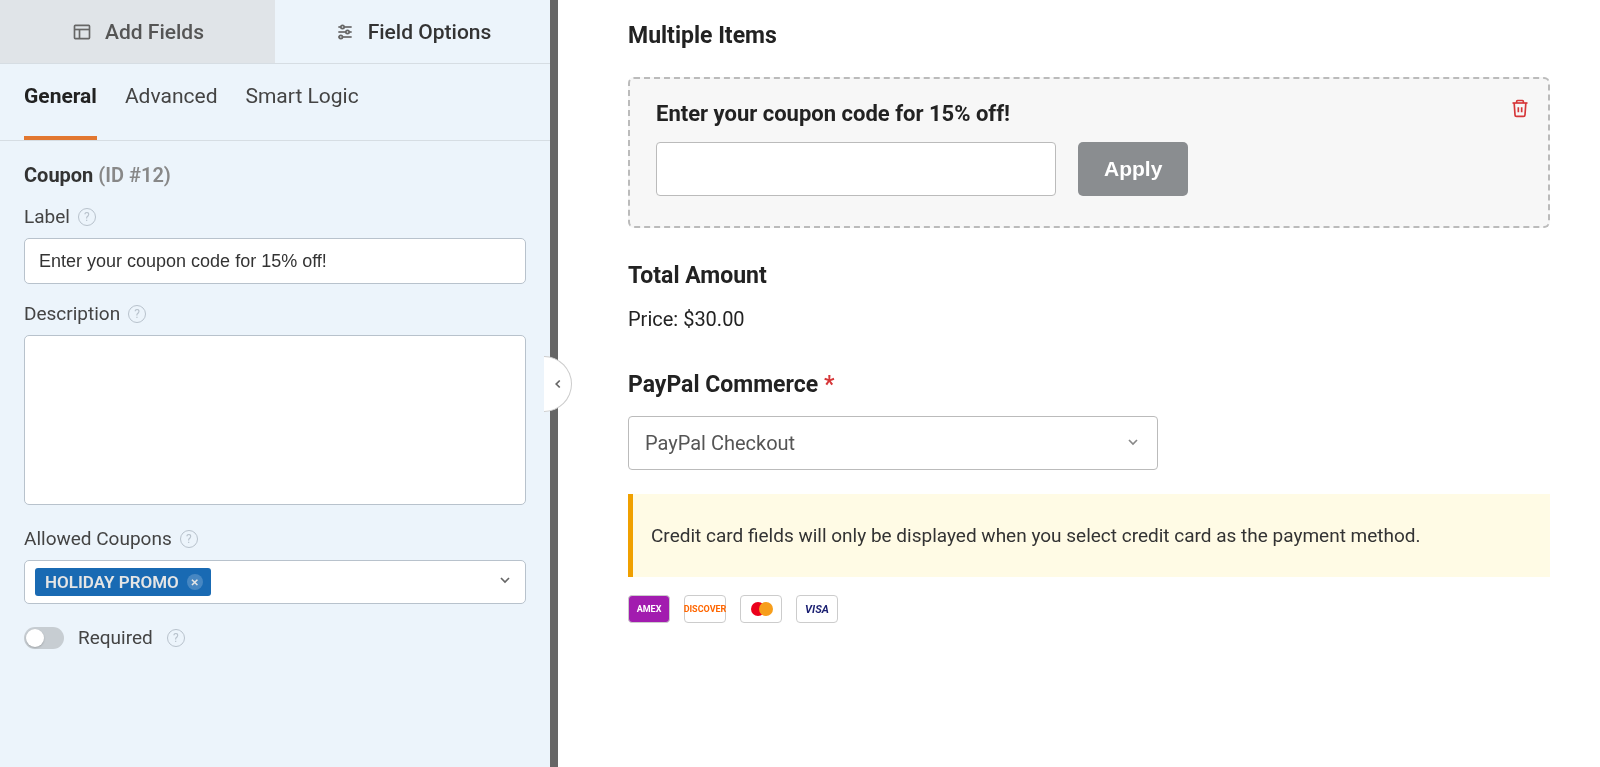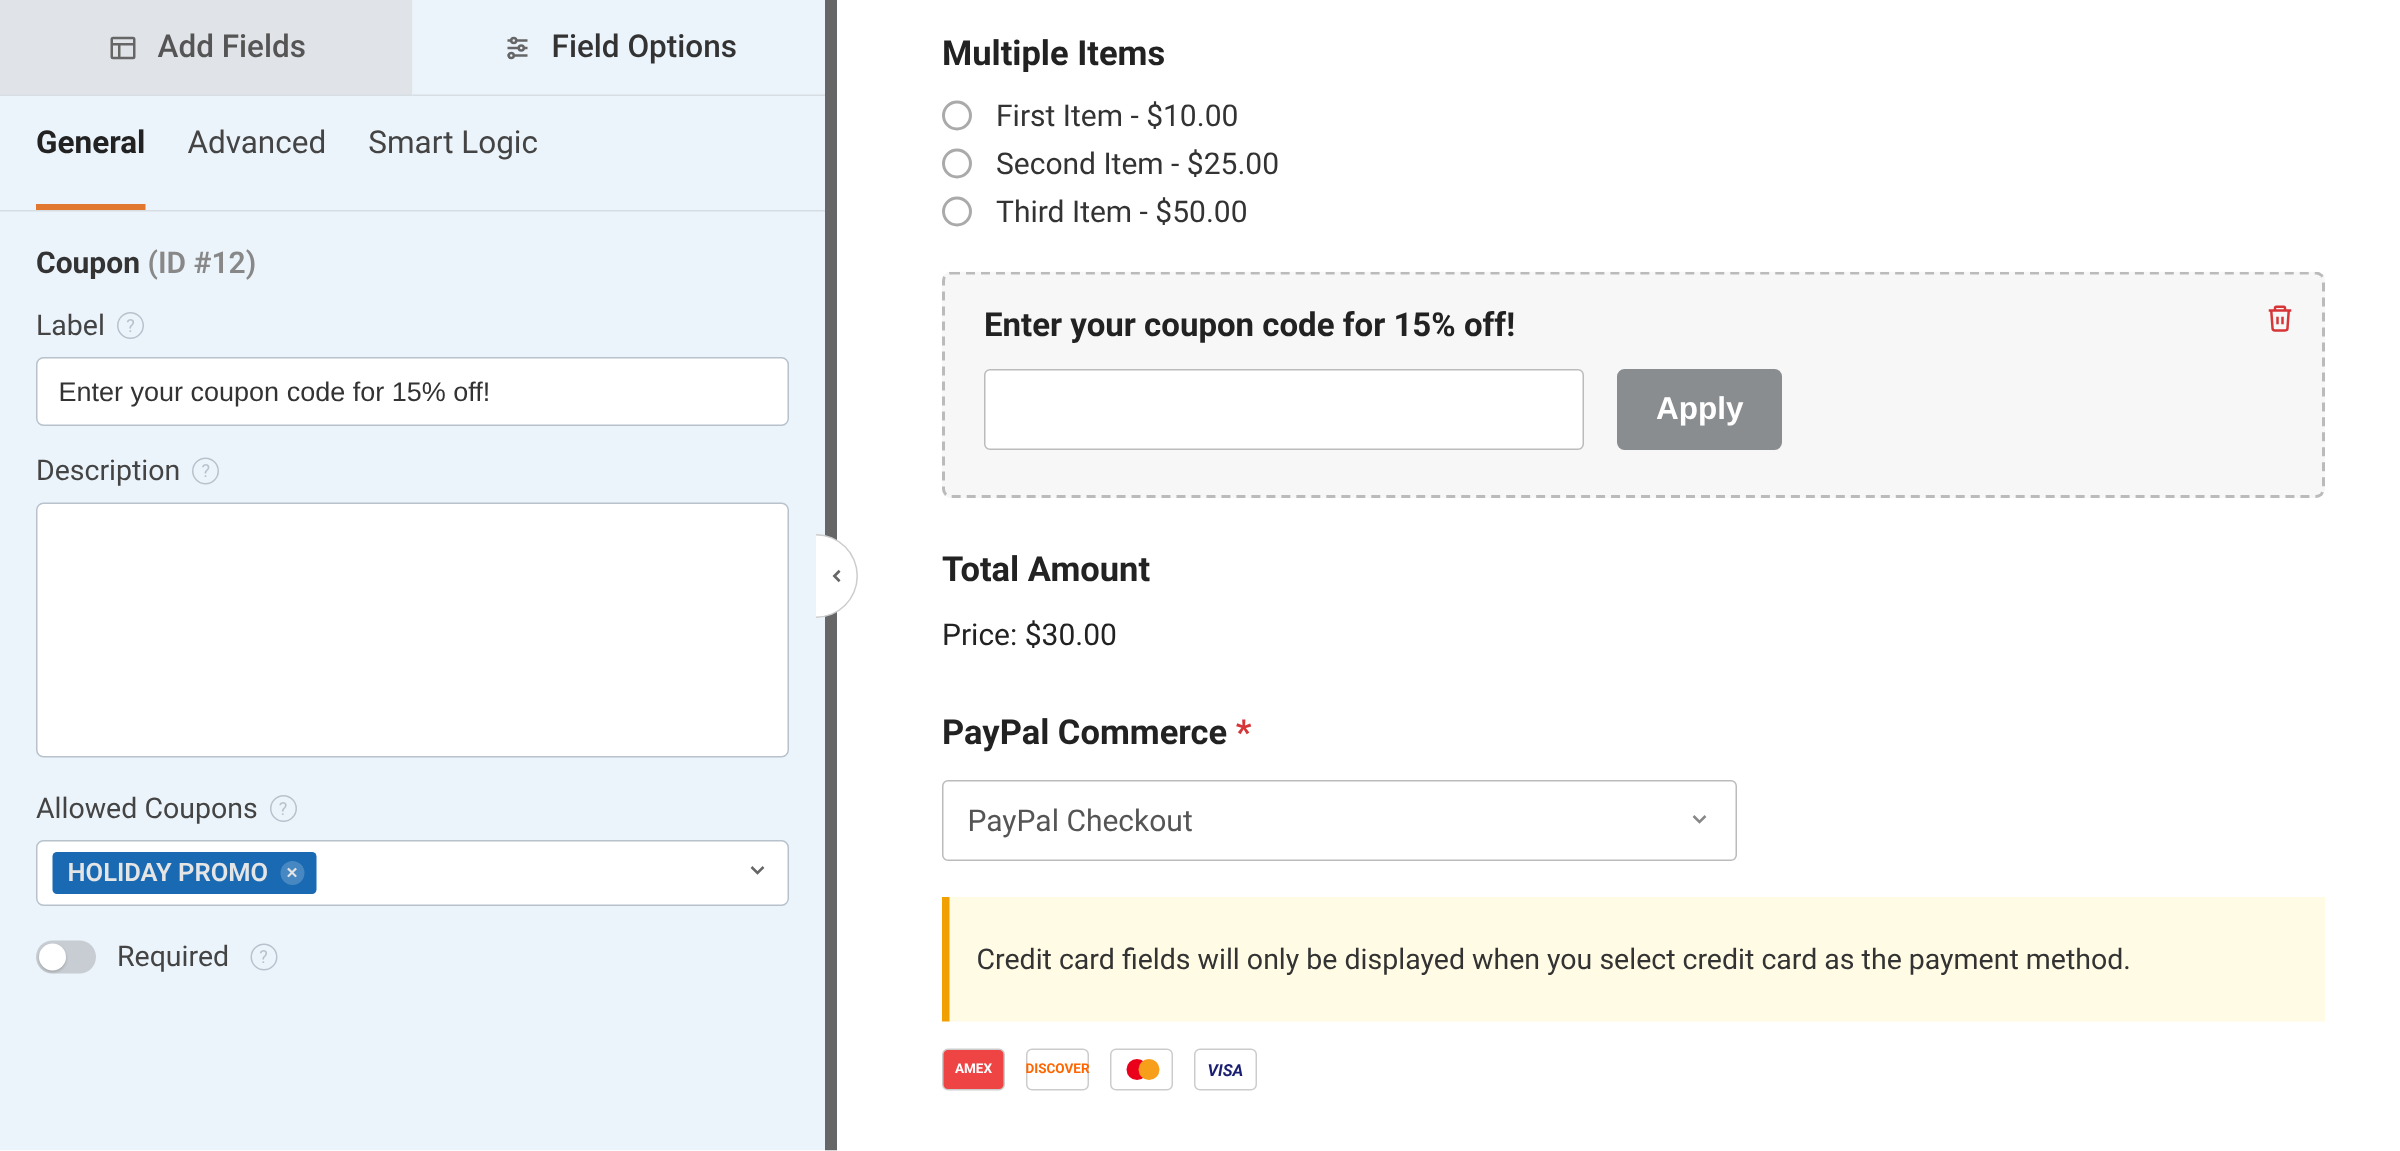--- a/index.html
+++ b/index.html
@@ -164,21 +164,21 @@
   .notice {
     margin-top:24px; background:#fffbe5; border-left:5px solid #f0a000;
     padding: 30px 18px; font-size:19px; color:#333;
   }
   .cards { display:flex; gap:14px; margin-top:18px; }
   .card {
     width:42px; height:28px; border:1px solid #ccc; border-radius:4px;
     display:flex; align-items:center; justify-content:center; font-size:9px;
     font-weight:700; background:#fff;
   }
-  .card.amex{ background:#ef4444; color:#fff; }
+  .card.amex{ background:#a21caf; color:#fff; }
   .card.disc{ color:#f60; }
   .card.mc svg{ display:block;}
   .card.visa{ color:#1a1f71; font-size:11px; font-style:italic;}
 </style>
 </head>
 <body>
 
 <div class="app">
 
   <div class="left">
@@ -259,34 +259,20 @@
 
     <div class="collapse-nub">
       <svg width="14" height="14" viewBox="0 0 24 24" fill="none" stroke="#666" stroke-width="3">
           <polyline points="15 18 9 12 15 6"></polyline>
         </svg>
     </div>
   </div>
 
   <div class="right">
     <div class="h-title">Multiple Items</div>
-    <div class="radios">
-      <div class="r">
-          <span class="circ"></span>
-          <span>First Item - $10.00</span>
-        </div>
-      <div class="r">
-          <span class="circ"></span>
-          <span>Second Item - $25.00</span>
-        </div>
-      <div class="r">
-          <span class="circ"></span>
-          <span>Third Item - $50.00</span>
-        </div>
-    </div>
 
     <div class="coupon-block">
       <div class="cb-title">Enter your coupon code for 15% off!</div>
       <div class="coupon-row">
         <input class="cp-input" style="">
         <button class="cp-apply">Apply</button>
       </div>
       <span class="trash">
         <svg width="20" height="22" viewBox="0 0 24 24" fill="none" stroke="currentColor" stroke-width="2">
           <polyline points="3 6 5 6 21 6"></polyline>

